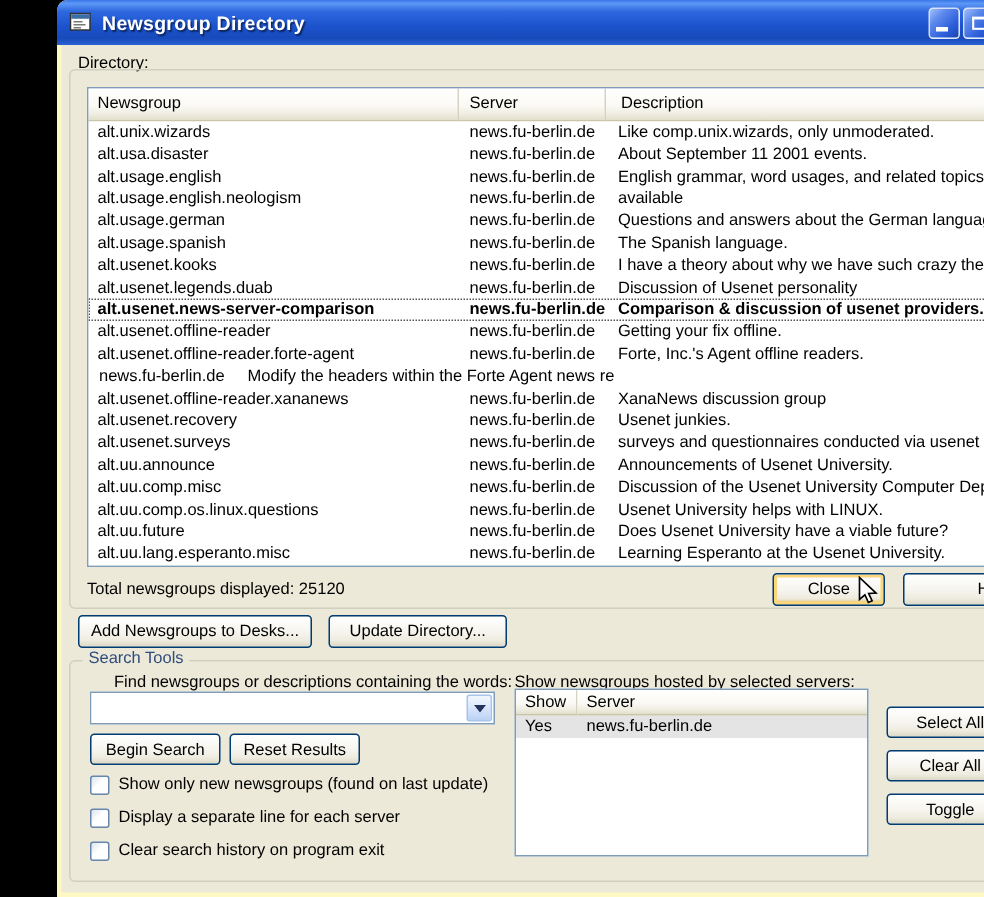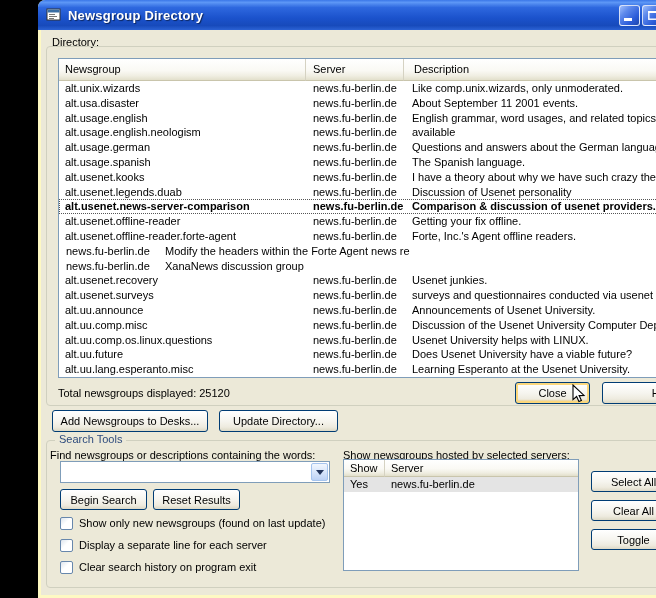--- a/index.html
+++ b/index.html
@@ -209,20 +209,21 @@
           <div class="lv-row">
             <div class="lv-cell c-ng">alt.usenet.offline-reader.forte-agent</div>
             <div class="lv-cell c-sv">news.fu-berlin.de</div>
             <div class="lv-cell c-ds">Forte, Inc.'s Agent offline readers.</div>
           </div>
           <div class="lv-row">
             <div class="lv-cell c-sv">news.fu-berlin.de</div>
             <div class="lv-cell c-ds">Modify the headers within the Forte Agent news re</div>
           </div>
           <div class="lv-row">
+            <div class="lv-cell c-ng">alt.usenet.offline-reader.xananews</div>
             <div class="lv-cell c-sv">news.fu-berlin.de</div>
             <div class="lv-cell c-ds">XanaNews discussion group</div>
           </div>
           <div class="lv-row">
             <div class="lv-cell c-ng">alt.usenet.recovery</div>
             <div class="lv-cell c-sv">news.fu-berlin.de</div>
             <div class="lv-cell c-ds">Usenet junkies.</div>
           </div>
           <div class="lv-row">
             <div class="lv-cell c-ng">alt.usenet.surveys</div>
@@ -273,21 +274,21 @@
     <span class="lbl" style="left:17px; top:357px;">Total newsgroups displayed: 25120</span>
 
     <button class="btn btn-close hovered">Close</button>
     <button class="btn btn-help">Help</button>
     <button class="btn btn-add">Add Newsgroups to Desks...</button>
     <button class="btn btn-update">Update Directory...</button>
 
     <span class="gb-caption">Search Tools</span>
     <div class="groupbox gb-search"></div>
 
-    <span class="lbl" style="left:9px; top:419px;">Find newsgroups or descriptions containing the words:</span>
+    <span class="lbl" style="left:35px; top:419px;">Find newsgroups or descriptions containing the words:</span>
 
     <div class="combo">
       <input value="" style="">
       <span class="combo-btn">
           <span class="tri-down"></span>
         </span>
     </div>
 
     <button class="btn btn-begin">Begin Search</button>
     <button class="btn btn-reset">Reset Results</button>

